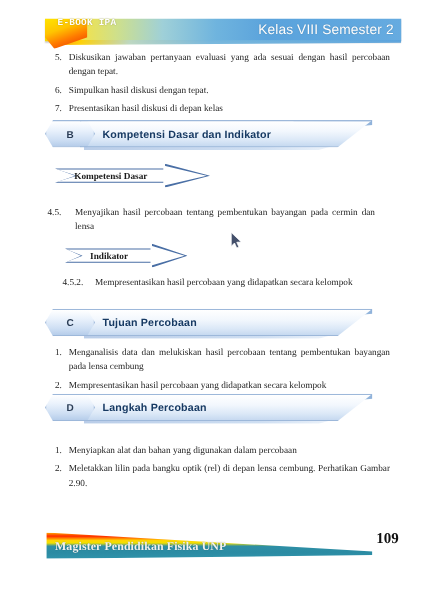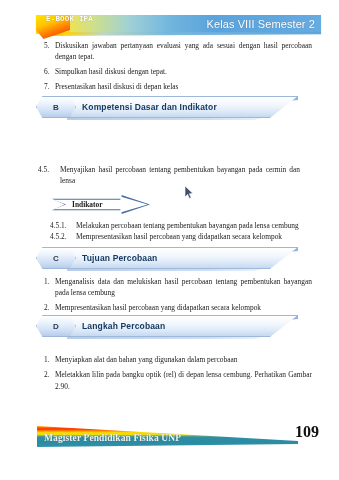--- a/index.html
+++ b/index.html
@@ -108,21 +108,21 @@
       #2e8fa5 52%,#2b8ba3 76%,#2f93aa 100%);
     clip-path:polygon(0 0,100% 72%,100% 86%,0 100%);
   }
   .foot-text{
     position:absolute;left:44px;top:9px;z-index:4;
     font-family:"Liberation Serif",serif;font-weight:bold;font-size:9.5px;
     color:#f1f1ef;letter-spacing:.1px;text-shadow:0 0 1px rgba(0,0,0,.3);
   }
   .page-num{
     position:absolute;right:20px;top:-1px;
-    font-family:"Liberation Serif",serif;font-weight:bold;font-size:16px;color:#111;
+    font-family:"Liberation Serif",serif;font-weight:bold;font-size:12px;color:#111;
   }
 
   
   .cursor{position:absolute;width:9px;height:13px;z-index:30;pointer-events:none;}
 </style>
 </head>
 <body>
 
 <div class="page">
 
@@ -152,39 +152,40 @@
   <div class="section" style="left:36px;top:96px;">
     <div class="sec-tail"></div>
     <div class="sec-body-shadow"></div>
     <div class="sec-body"></div>
     <div class="sec-hex">
       <span>B</span>
     </div>
     <div class="sec-title">Kompetensi Dasar dan Indikator</div>
   </div>
 
+  <div class="arrow-wrap" style="left:44px;top:131px;width:124px;height:19px;">
+    <div class="arrow-outer"></div>
+    <div class="arrow-inner"></div>
+    <div class="arrow-label">Kompetensi Dasar</div>
+  </div>
 
   <ol class="ol" style="left:38px;top:164px;width:262px;">
     <li class="li">
       <span class="num">4.5.</span>
       <span class="txt" style="padding-left:22px;">Menyajikan hasil percobaan tentang pembentukan bayangan pada cermin dan lensa</span>
     </li>
   </ol>
 
   <div class="arrow-wrap" style="left:52px;top:195px;width:98px;height:19px;">
     <div class="arrow-outer"></div>
     <div class="arrow-inner"></div>
     <div class="arrow-label">Indikator</div>
   </div>
 
   <ol class="ol" style="left:50px;top:220px;width:262px;">
-    <li class="li">
-      <span class="num">4.5.1.</span>
-      <span class="txt" style="padding-left:26px;">Melakukan percobaan tentang pembentukan bayangan pada lensa cembung</span>
-    </li>
     <li class="li">
       <span class="num">4.5.2.</span>
       <span class="txt" style="padding-left:26px;">Mempresentasikan hasil percobaan yang didapatkan secara kelompok</span>
     </li>
   </ol>
 
   <div class="section" style="left:36px;top:247px;">
     <div class="sec-tail"></div>
     <div class="sec-body-shadow"></div>
     <div class="sec-body"></div>

